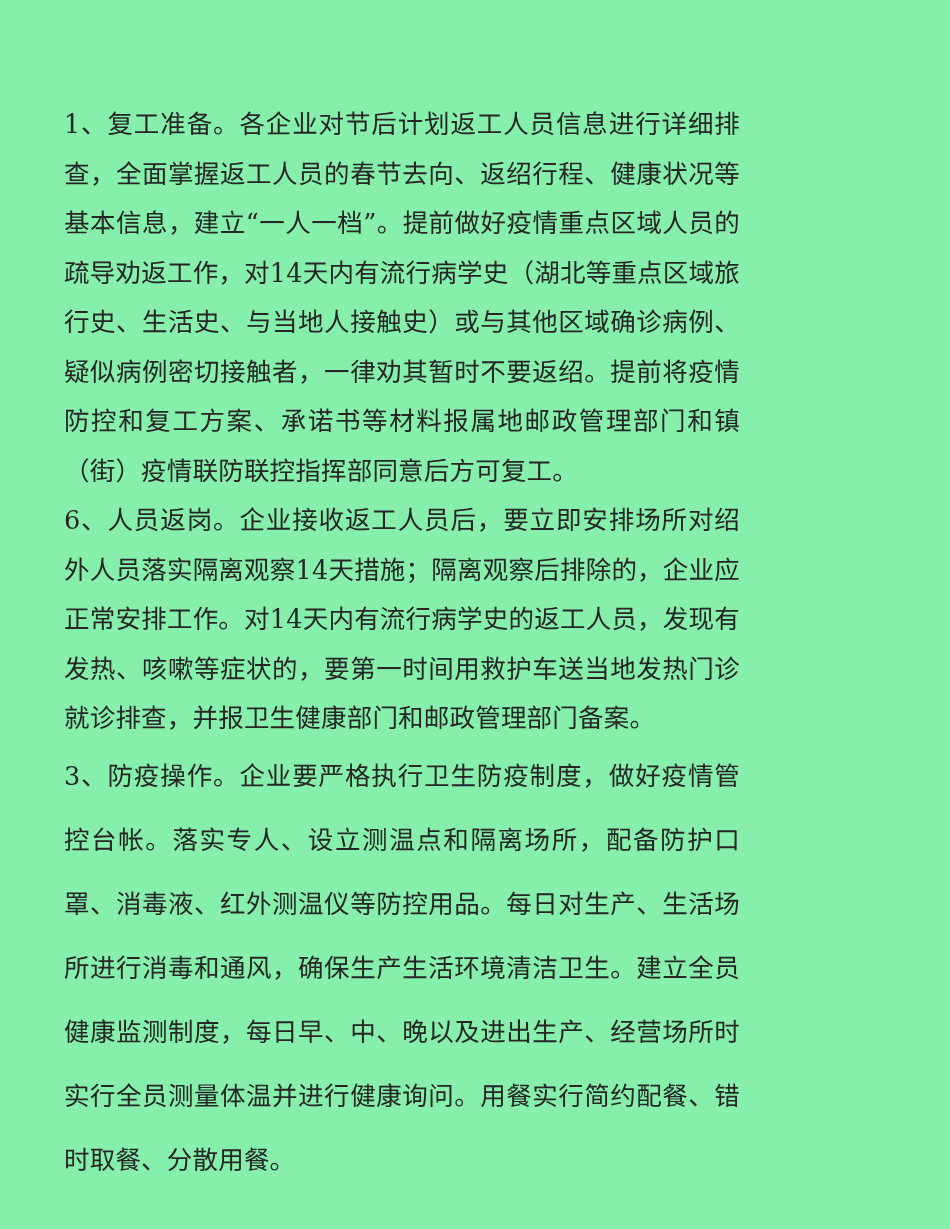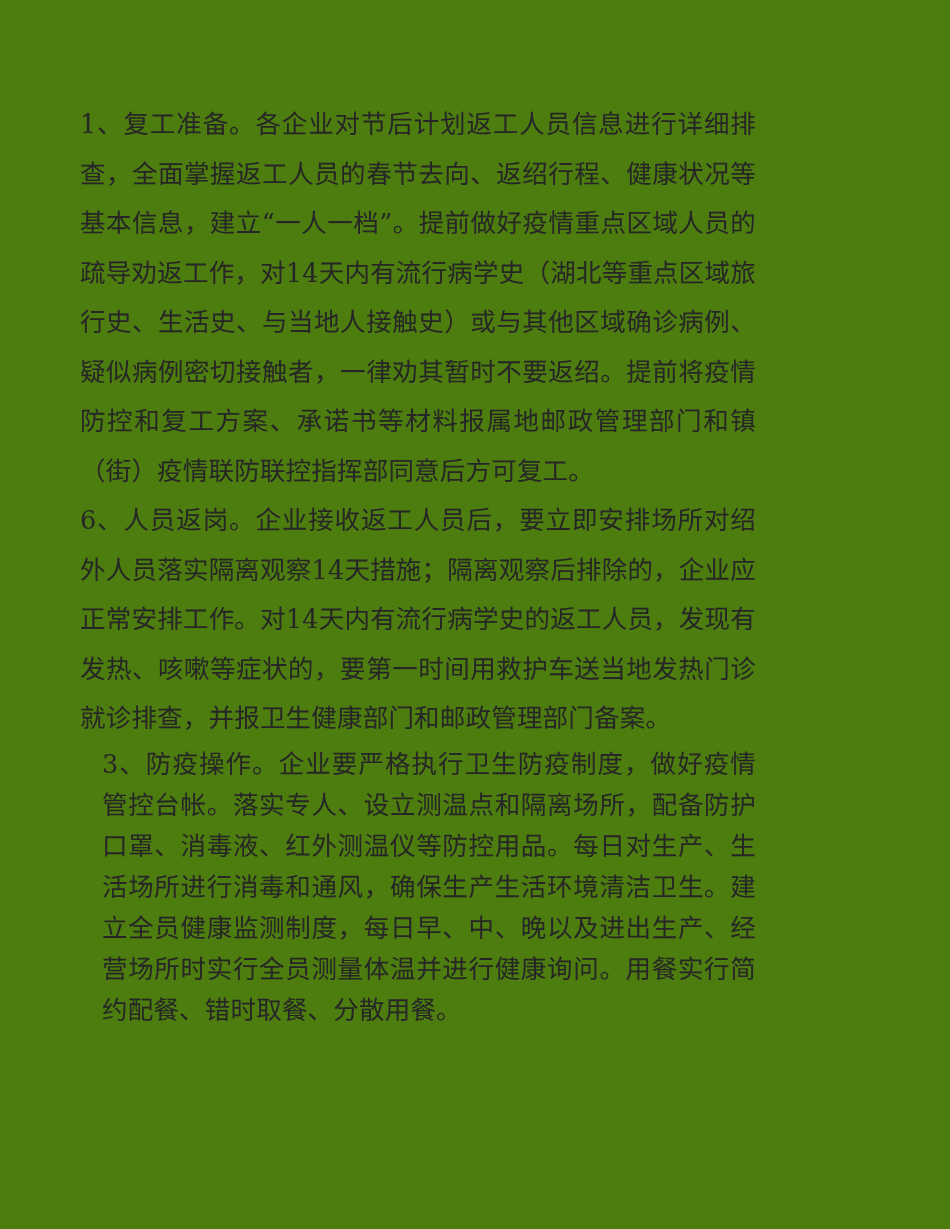--- a/index.html
+++ b/index.html
@@ -15,45 +15,44 @@
     overflow: hidden;
     font-family: "DejaVu Serif", "Liberation Serif", serif;
     color: #262626;
     -webkit-font-smoothing: antialiased;
   }
 
   .page {
     position: relative;
     width: 950px;
     height: 1229px;
-    background: #4d7c0f;
+    background: #86efac;
     box-sizing: border-box;
-    padding: 100px 135px 0 80px;
+    padding: 100px 135px 0 64px;
   }
 
   .doc-body {
     width: 676px;
   }
 
   .para {
     margin: 0 0 0 0;
     text-align: justify;
     text-justify: inter-ideograph;
     font-size: 25.5px;
     line-height: 49.5px;
     letter-spacing: 0.2px;
     color: #262626;
     word-break: break-all;
     text-indent: 0;
   }
 
   
   .para.tight {
-    line-height: 41px;
-    margin-left: 22px;
+    line-height: 64px;
   }
 
   .para + .para {
     margin-top: 0px;
   }
 </style>
 </head>
 <body>
 
 <div class="page">

